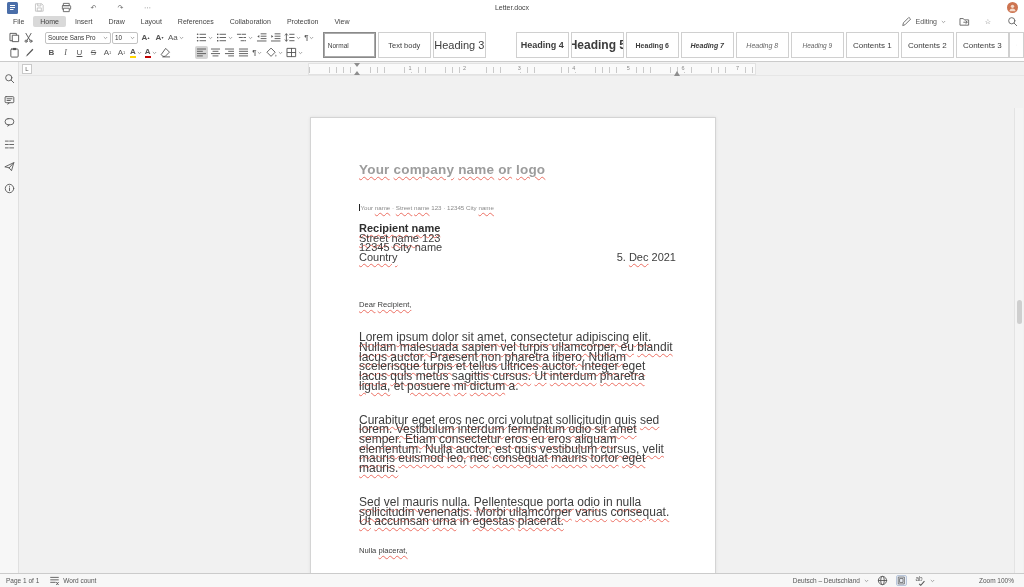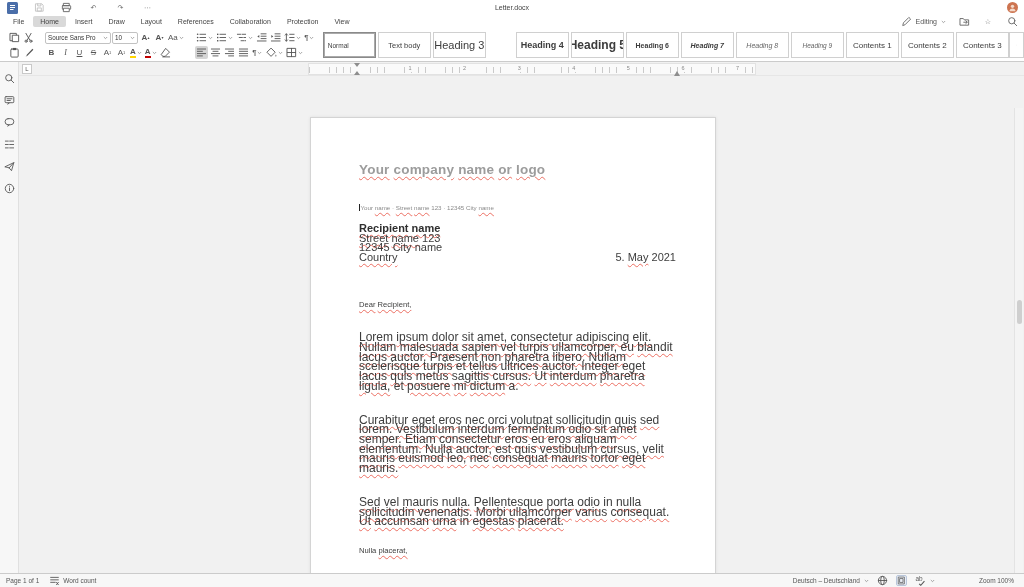--- a/index.html
+++ b/index.html
@@ -534,21 +534,21 @@
       </div>
       <div class="canvas">
         <div class="page" id="page">
             <div class="blk h-company"><span class="sp">Your</span> <span class="sp">company</span> <span class="sp">name</span> <span class="sp">or</span> <span class="sp">logo</span></div>
             <div class="blk meta"><span class="tcaret"></span><span>Your</span> <span class="sp">name</span> <span>·</span> <span class="sp">Street</span> <span class="sp">name</span> <span>123</span> <span>·</span> <span>12345</span> <span>City</span> <span class="sp">name</span></div>
             <div class="blk addr addr-first"><span class="sp">Recipient</span> <span class="sp">name</span></div>
             <div class="blk addr"><span class="sp">Street</span> <span class="sp">name</span> <span>123</span></div>
             <div class="blk addr"><span>12345</span> <span>City</span> <span>name</span></div>
             <div class="blk addr rowline">
               <span><span class="sp">Country</span></span>
-              <span><span>5.</span> <span class="sp">May</span> <span>2021</span></span>
+              <span><span>5.</span> <span class="sp">Dec</span> <span>2021</span></span>
             </div>
             <div class="blk dear"><span class="sp">Dear</span> <span class="sp">Recipient,</span></div>
             <div class="blk body"><span class="sp">Lorem</span> <span class="sp">ipsum</span> <span class="sp">dolor</span> <span class="sp">sit</span> <span class="sp">amet,</span> <span class="sp">consectetur</span> <span class="sp">adipiscing</span> <span class="sp">elit.</span> <span class="sp">Nullam</span> <span class="sp">malesuada</span> <span class="sp">sapien</span> <span class="sp">vel</span> <span class="sp">turpis</span> <span class="sp">ullamcorper,</span> <span class="sp">eu</span> <span class="sp">blandit</span> <span class="sp">lacus</span> <span class="sp">auctor.</span> <span class="sp">Praesent</span> <span class="sp">non</span> <span class="sp">pharetra</span> <span class="sp">libero.</span> <span class="sp">Nullam</span> <span class="sp">scelerisque</span> <span class="sp">turpis</span> <span>et</span> <span class="sp">tellus</span> <span class="sp">ultrices</span> <span class="sp">auctor.</span> <span class="sp">Integer</span> <span class="sp">eget</span> <span class="sp">lacus</span> <span class="sp">quis</span> <span class="sp">metus</span> <span class="sp">sagittis</span> <span class="sp">cursus.</span> <span class="sp">Ut</span> <span class="sp">interdum</span> <span class="sp">pharetra</span> <span class="sp">ligula,</span> <span>et</span> <span class="sp">posuere</span> <span class="sp">mi</span> <span class="sp">dictum</span> <span>a.</span></div>
             <div class="blk body"><span class="sp">Curabitur</span> <span class="sp">eget</span> <span class="sp">eros</span> <span class="sp">nec</span> <span class="sp">orci</span> <span class="sp">volutpat</span> <span class="sp">sollicitudin</span> <span class="sp">quis</span> <span class="sp">sed</span> <span class="sp">lorem.</span> <span class="sp">Vestibulum</span> <span class="sp">interdum</span> <span class="sp">fermentum</span> <span class="sp">odio</span> <span class="sp">sit</span> <span class="sp">amet</span> <span class="sp">semper.</span> <span class="sp">Etiam</span> <span class="sp">consectetur</span> <span class="sp">eros</span> <span class="sp">eu</span> <span class="sp">eros</span> <span class="sp">aliquam</span> <span class="sp">elementum.</span> <span class="sp">Nulla</span> <span class="sp">auctor,</span> <span class="sp">est</span> <span class="sp">quis</span> <span class="sp">vestibulum</span> <span class="sp">cursus,</span> <span class="sp">velit</span> <span class="sp">mauris</span> <span class="sp">euismod</span> <span class="sp">leo,</span> <span class="sp">nec</span> <span class="sp">consequat</span> <span class="sp">mauris</span> <span class="sp">tortor</span> <span class="sp">eget</span> <span class="sp">mauris.</span></div>
             <div class="blk body"><span class="sp">Sed</span> <span class="sp">vel</span> <span class="sp">mauris</span> <span class="sp">nulla.</span> <span class="sp">Pellentesque</span> <span class="sp">porta</span> <span class="sp">odio</span> <span>in</span> <span class="sp">nulla</span> <span class="sp">sollicitudin</span> <span class="sp">venenatis.</span> <span class="sp">Morbi</span> <span class="sp">ullamcorper</span> <span class="sp">varius</span> <span class="sp">consequat.</span> <span class="sp">Ut</span> <span class="sp">accumsan</span> <span class="sp">urna</span> <span>in</span> <span class="sp">egestas</span> <span class="sp">placerat.</span></div>
             <div class="blk closing"><span>Nulla</span> <span class="sp">placerat,</span></div>
             <div class="blk sig-name"><span>Your</span> <span>name</span></div>
             <div class="blk sig-job"><span>Job</span> <span>title</span></div>
           </div>
         <div class="scrolltop">≡</div>

